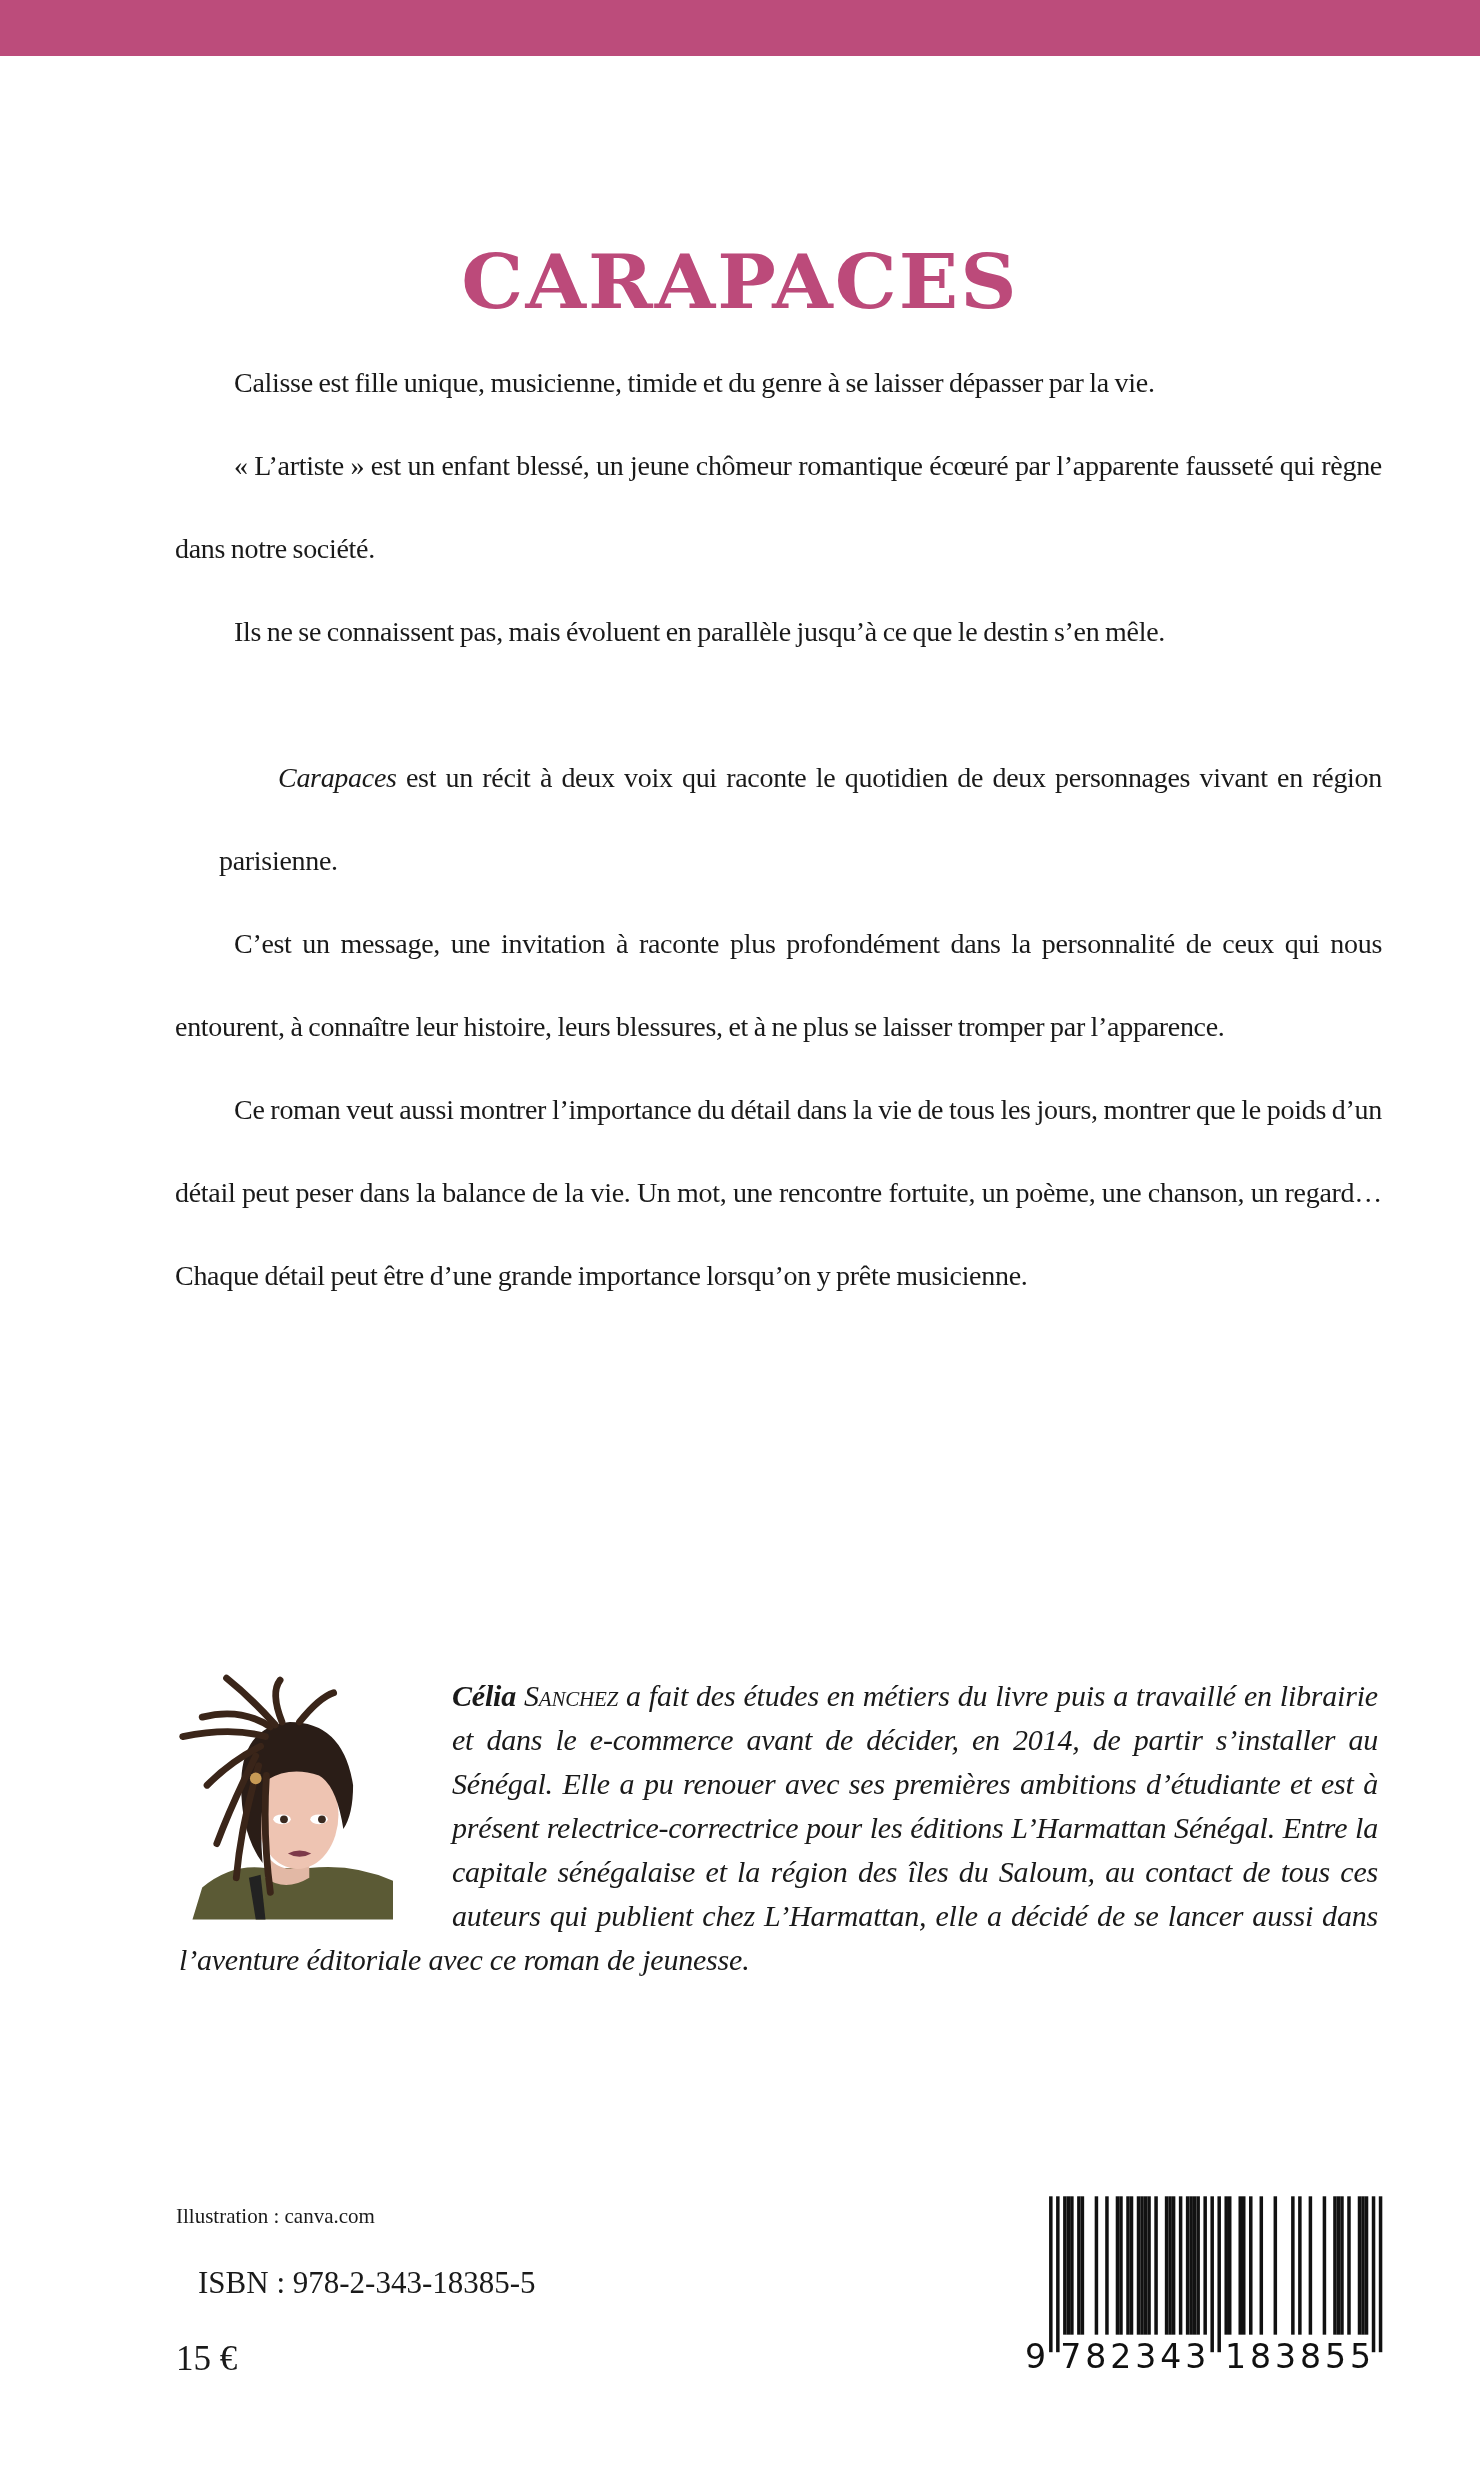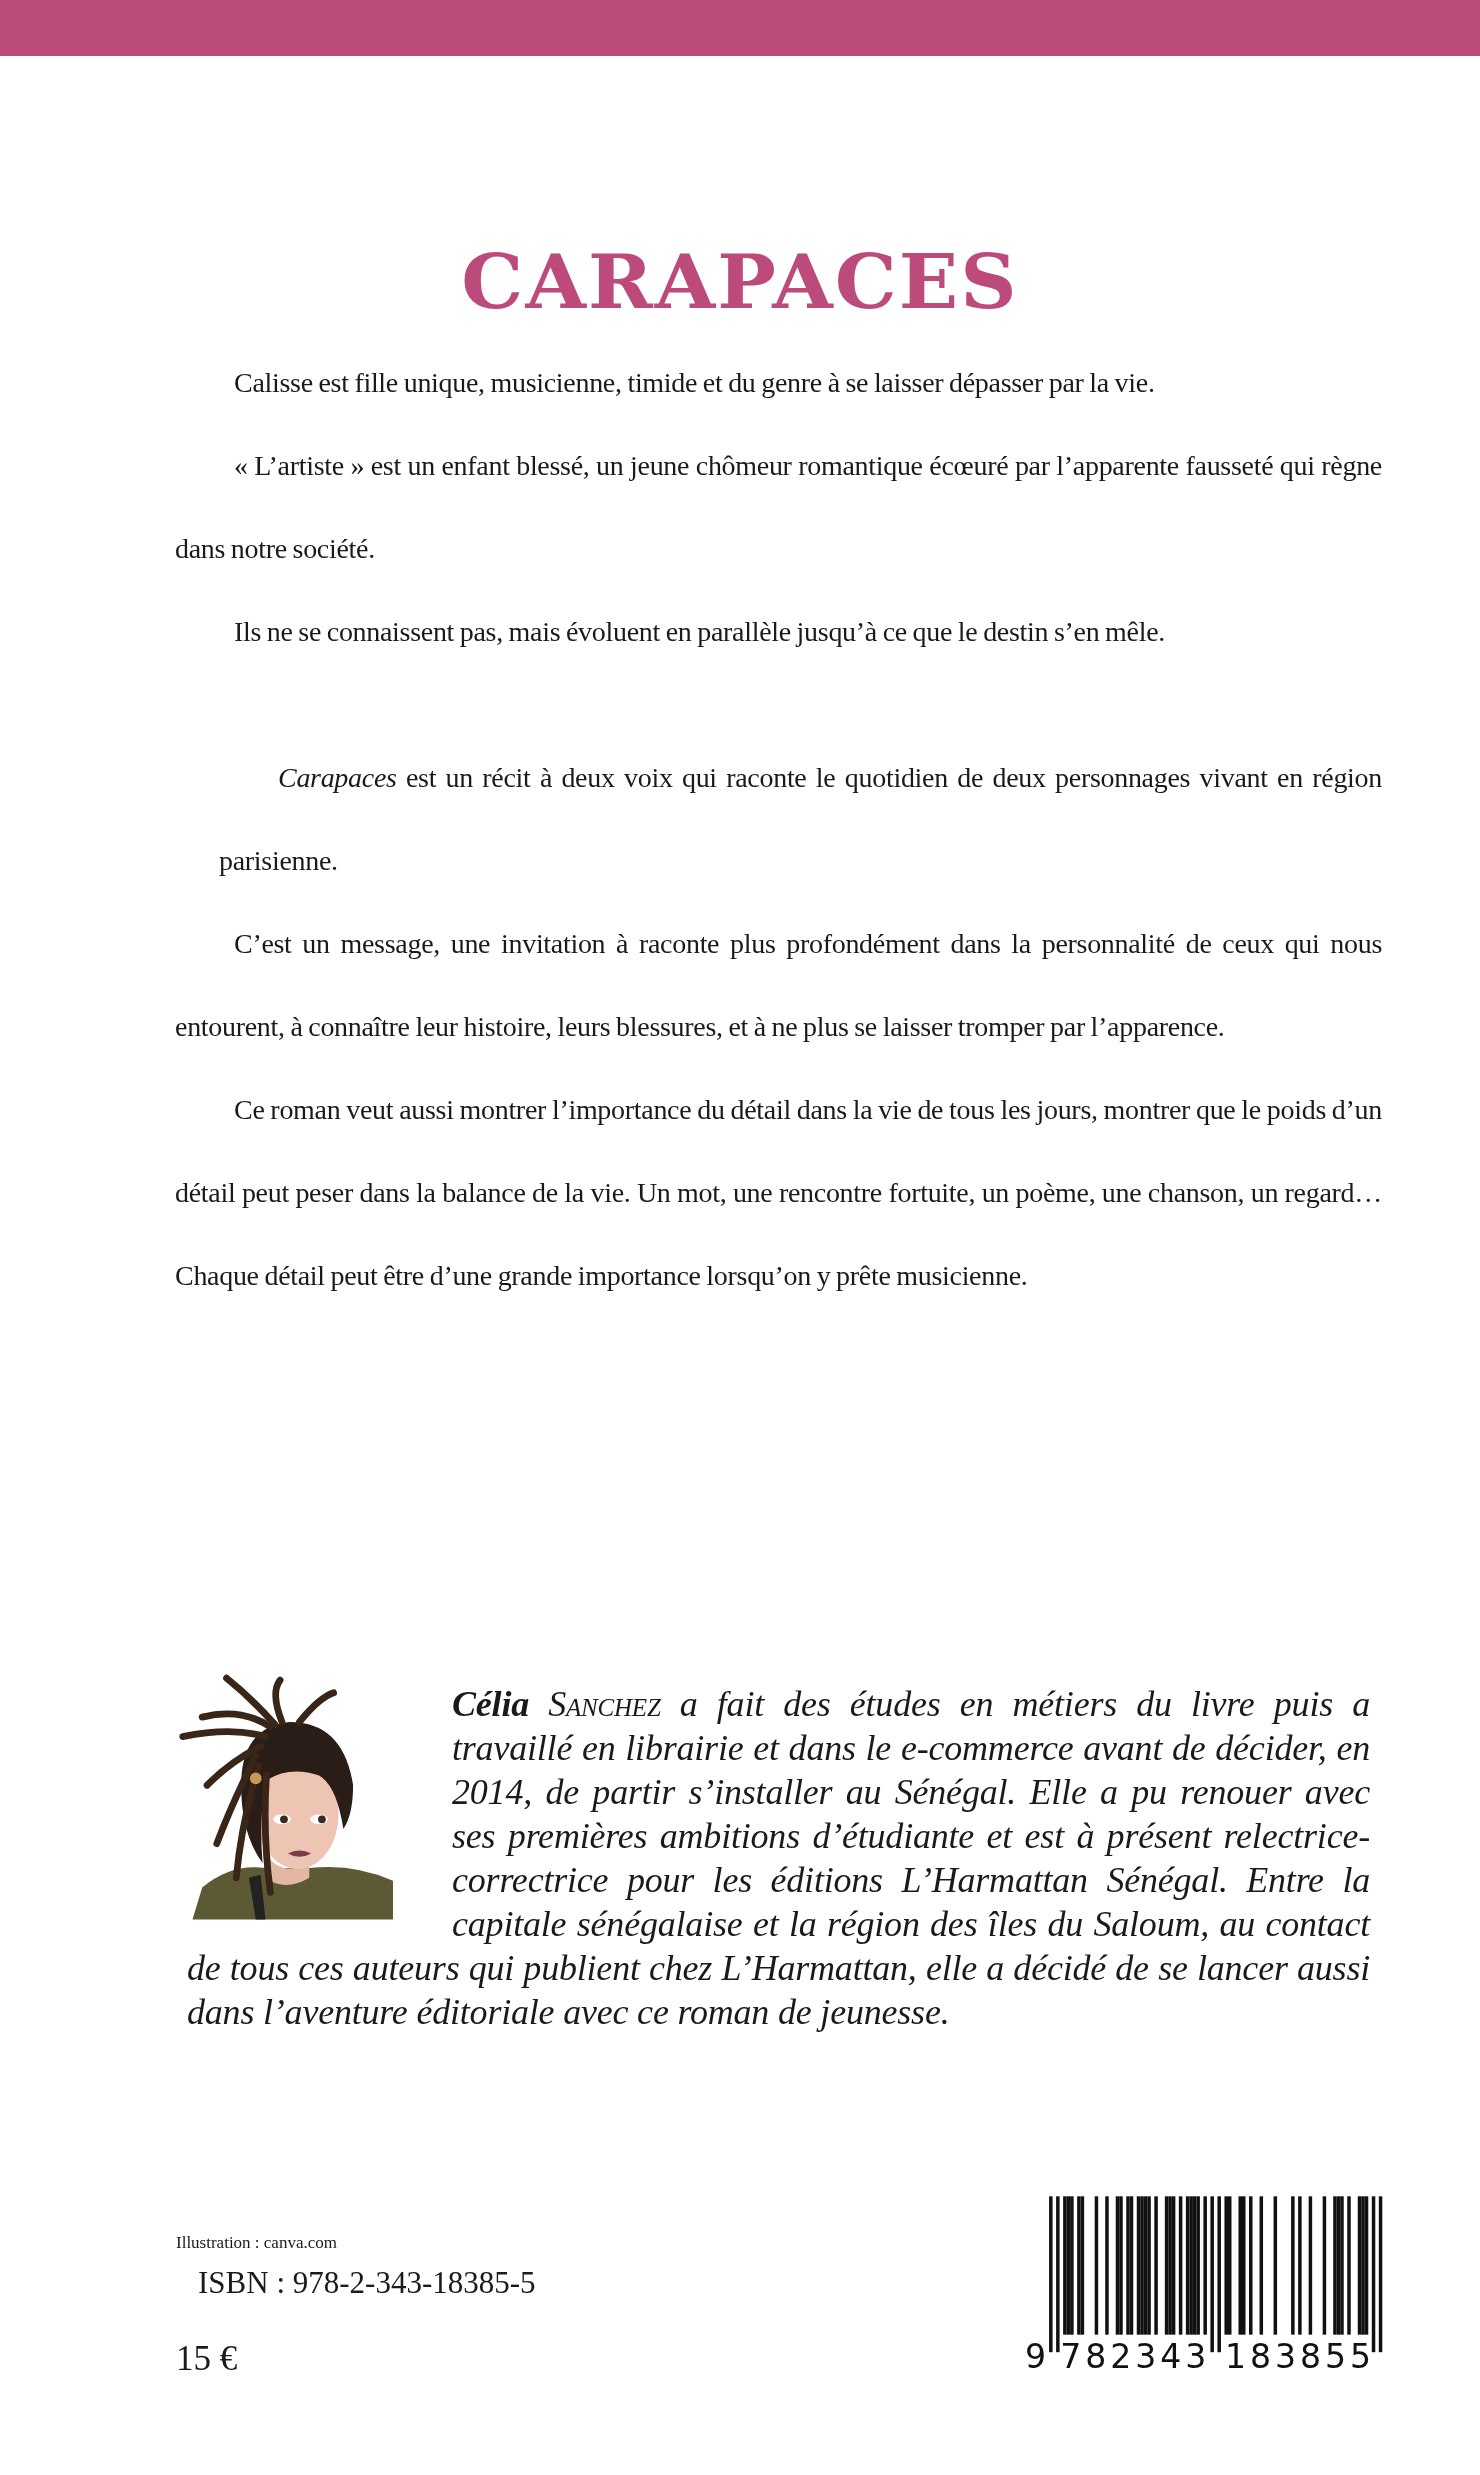--- a/index.html
+++ b/index.html
@@ -10,26 +10,26 @@
            font-family:"DejaVu Serif", serif; font-weight:bold; font-size:78px;
            letter-spacing:2px; color:#BC4A7A; line-height:98px; transform:scaleY(0.95); }
   .body { position:absolute; left:175px; width:1207px; top:341px; }
   .body p { margin:0; font-size:28px; line-height:83px; text-align:justify;
             text-indent:59px; letter-spacing:-0.3px; word-spacing:-1px; }
   .body p.gap { margin-top:63px;margin-left:44px; }
   .body em { font-style:italic; }
   .photo { position:absolute; left:173px; top:1668px; width:220px; height:252px; overflow:hidden; background:#fff; }
   .bio { position:absolute; left:175px; width:1207px; top:1670px; }
   .bio .float-spacer { float:left; width:277px; height:263px; }
-  .bio p { margin:12px; font-style:italic; font-size:36px; line-height:44px; text-align:justify;
+  .bio p { margin:4px; font-style:italic; font-size:30px; line-height:44px; text-align:justify;
            letter-spacing:-0.2px; }
   .bio b { font-weight:bold; }
   .bio .sc { font-variant:small-caps; }
   .meta { position:absolute; left:176px; }
-  .meta-ill { top:2204px; font-size:17px;margin-top:29px; }
+  .meta-ill { top:2204px; font-size:21px; }
   .meta-isbn { top:2265px; font-size:31px;margin-left:22px; }
   .meta-price { top:2339px; font-size:35px; }
   .barcode { position:absolute; left:1014px; top:2196px; width:380px; height:176px; }
 </style>
 </head>
 <body>
 
 <div class="band"></div>
 
 <h1 class="title">CARAPACES</h1>

